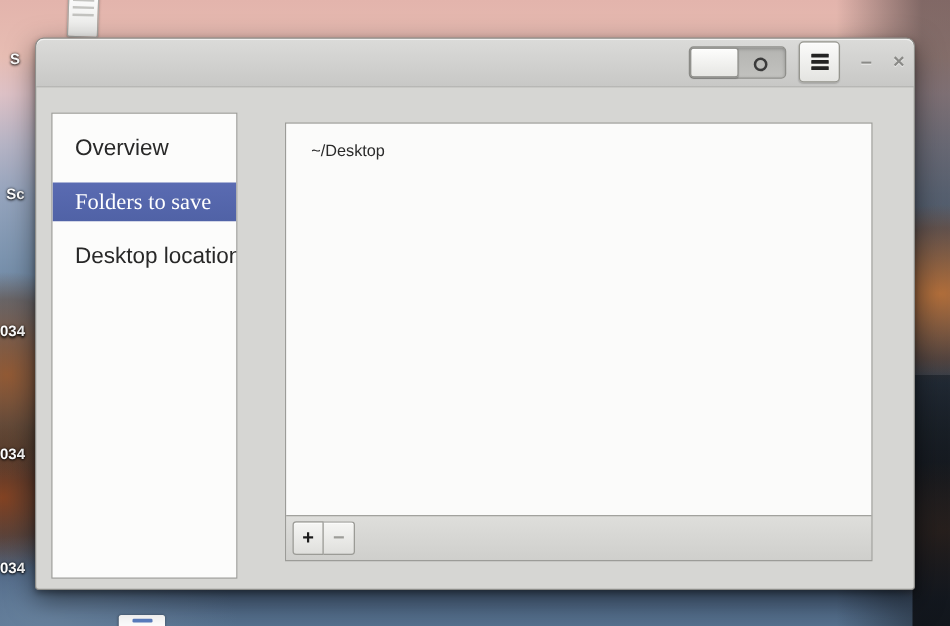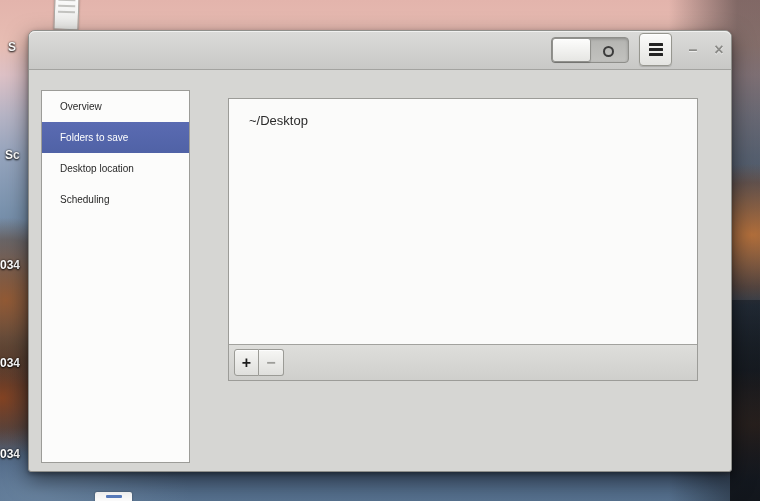--- a/index.html
+++ b/index.html
@@ -111,30 +111,31 @@
   .win-ctl.close{left:678px;}
 
   
   .sidebar{
     position:absolute;left:12px;top:59px;width:149px;height:373px;
     background:#fcfcfb;border:1px solid #9c9c98;box-sizing:border-box;
     overflow:hidden;
   }
   .side-item{
     height:31px;line-height:31px;padding-left:18px;
-    font-size:10px;color:#282828;cursor:pointer;white-space:nowrap;
+    font-size:18px;color:#282828;cursor:pointer;white-space:nowrap;margin-top:12px;
   }
   .side-item.selected{
     background:linear-gradient(180deg,#5a6bb2,#5062a6);
     color:#ffffff;
+    font-family:Liberation Serif, serif;
   }
 
   
   .panel{
-    position:absolute;left:199px;top:67px;width:470px;height:283px;
+    position:absolute;left:199px;top:67px;width:470px;height:351px;
     border:1px solid #9c9c98;box-sizing:border-box;
     display:flex;flex-direction:column;
   }
   .folder-list{
     flex:1;background:#fbfbfa;overflow:hidden;
   }
   .folder-row{
     padding:14px 20px 6px 20px;font-size:13px;color:#2b2b2b;cursor:default;
   }
   .list-toolbar{
@@ -193,21 +194,20 @@
           </span>
       </div>
       <div class="win-ctl min">–</div>
       <div class="win-ctl close">×</div>
     </div>
 
     <div class="sidebar">
       <div class="side-item">Overview</div>
       <div class="side-item selected">Folders to save</div>
       <div class="side-item">Desktop location</div>
-      <div class="side-item">Scheduling</div>
     </div>
 
     <div class="panel">
       <div class="folder-list">
         <div class="folder-row">~/Desktop</div>
       </div>
       <div class="list-toolbar">
         <div class="tb-btn add">+</div>
         <div class="tb-btn remove">−</div>
       </div>

